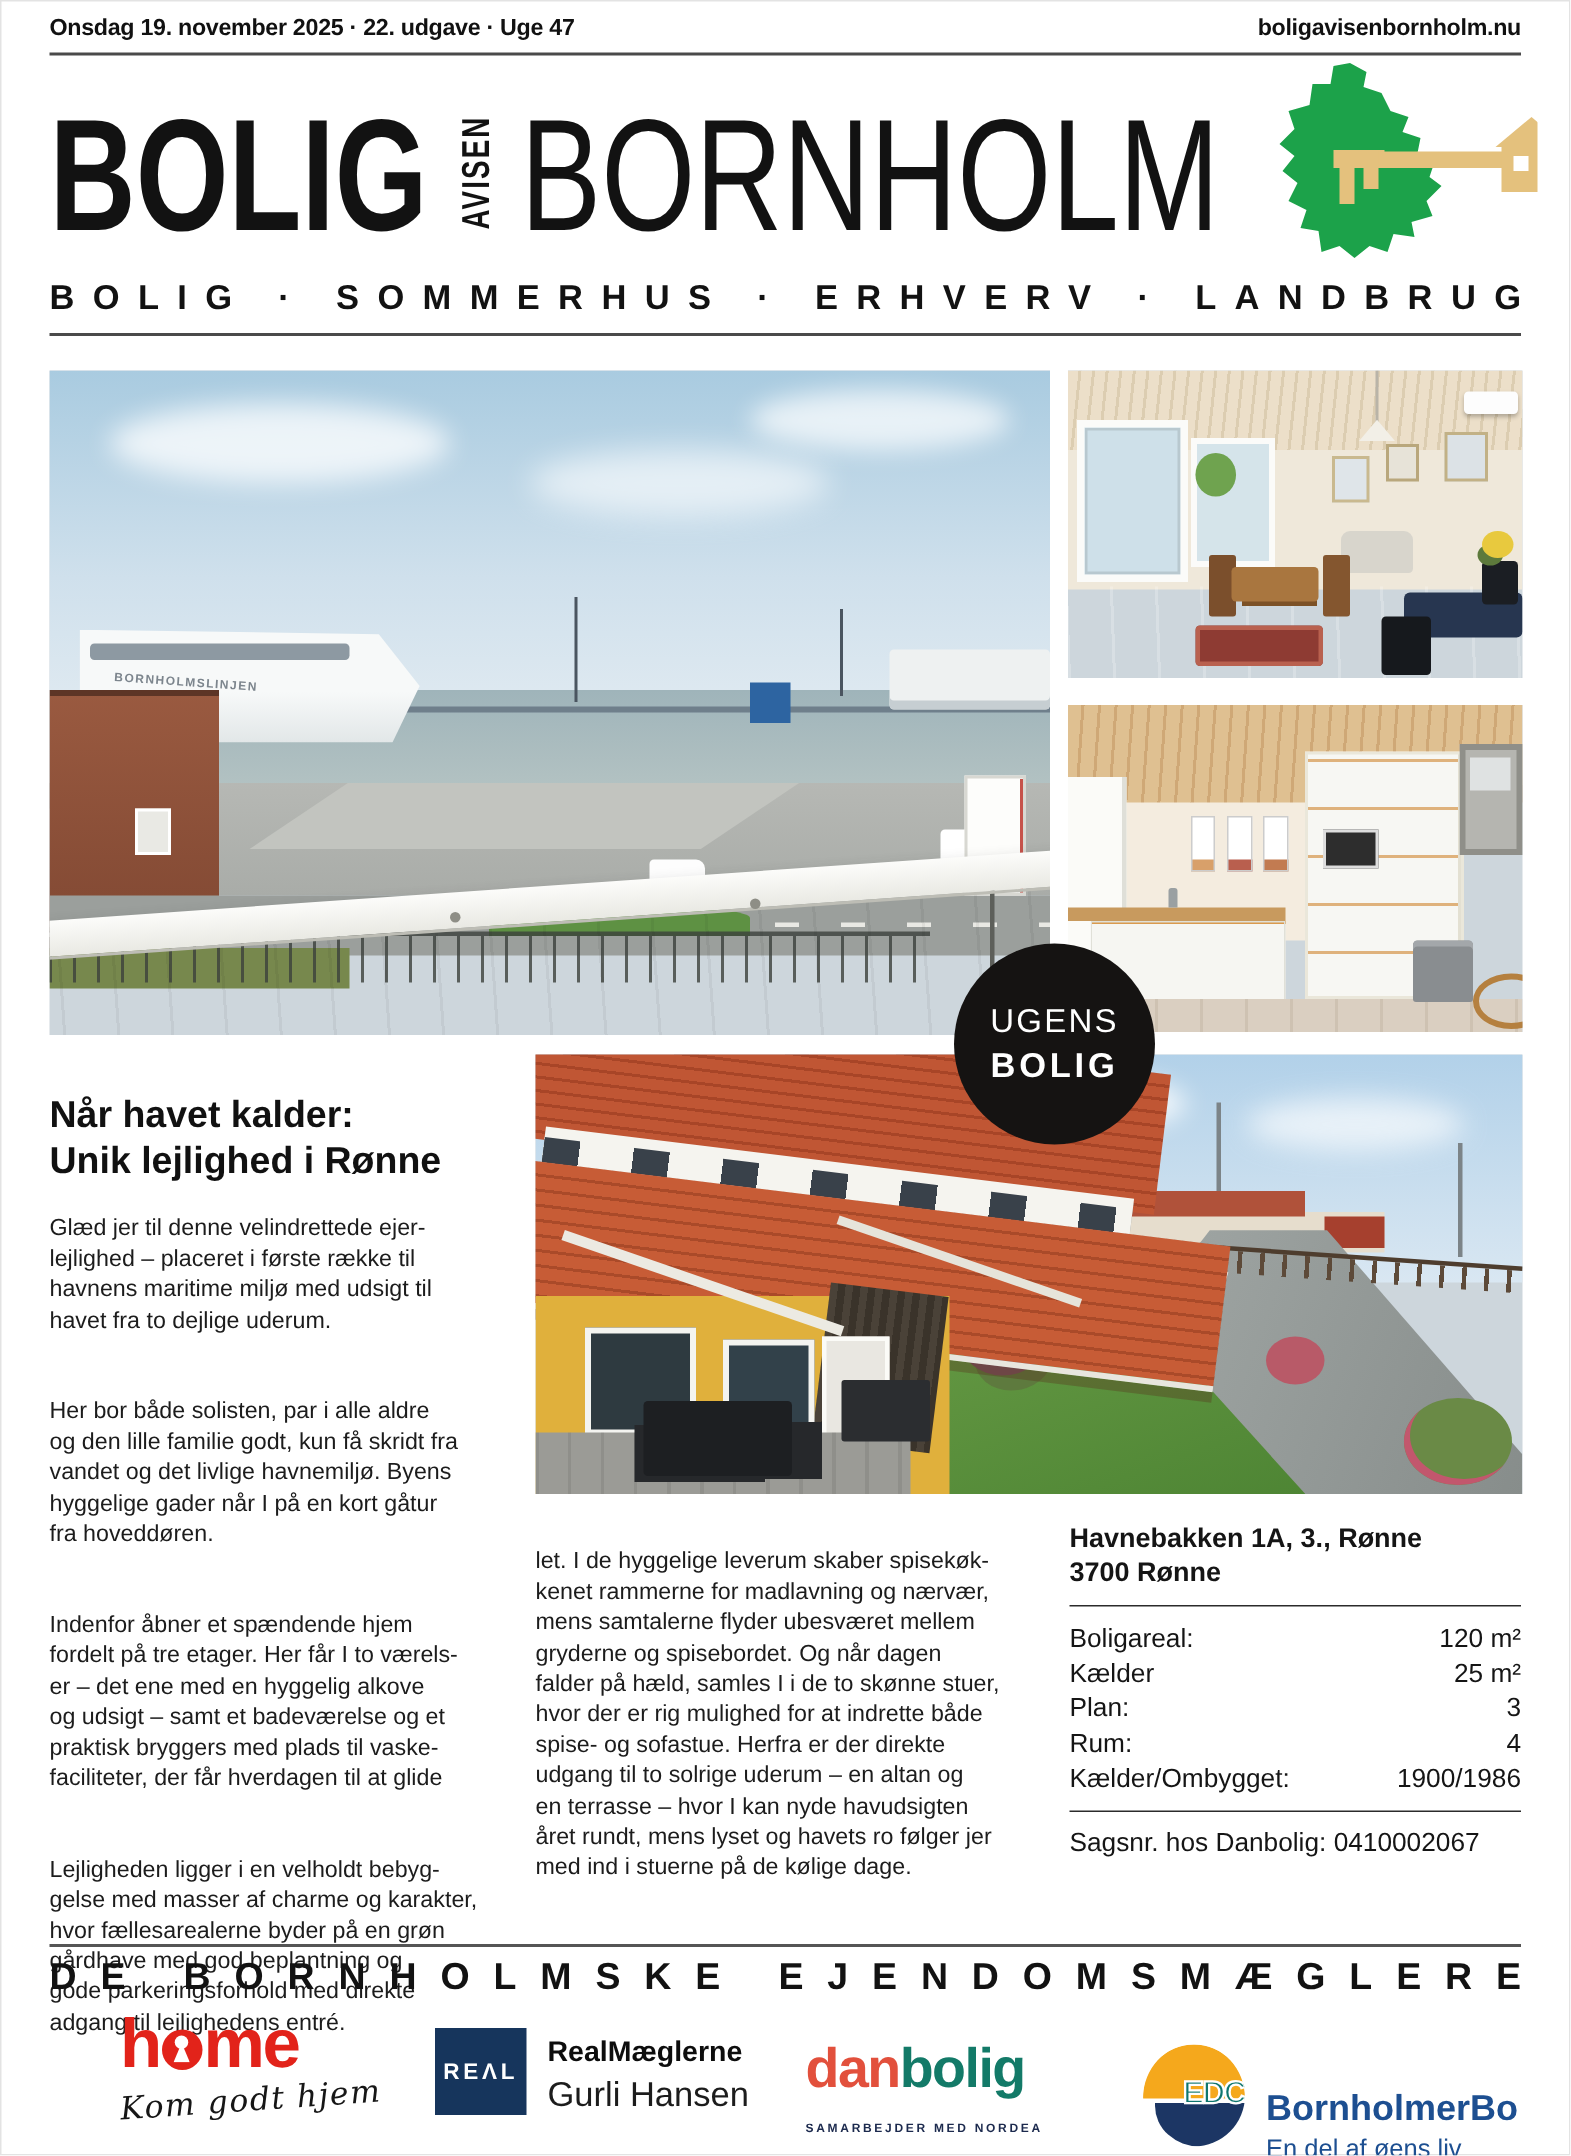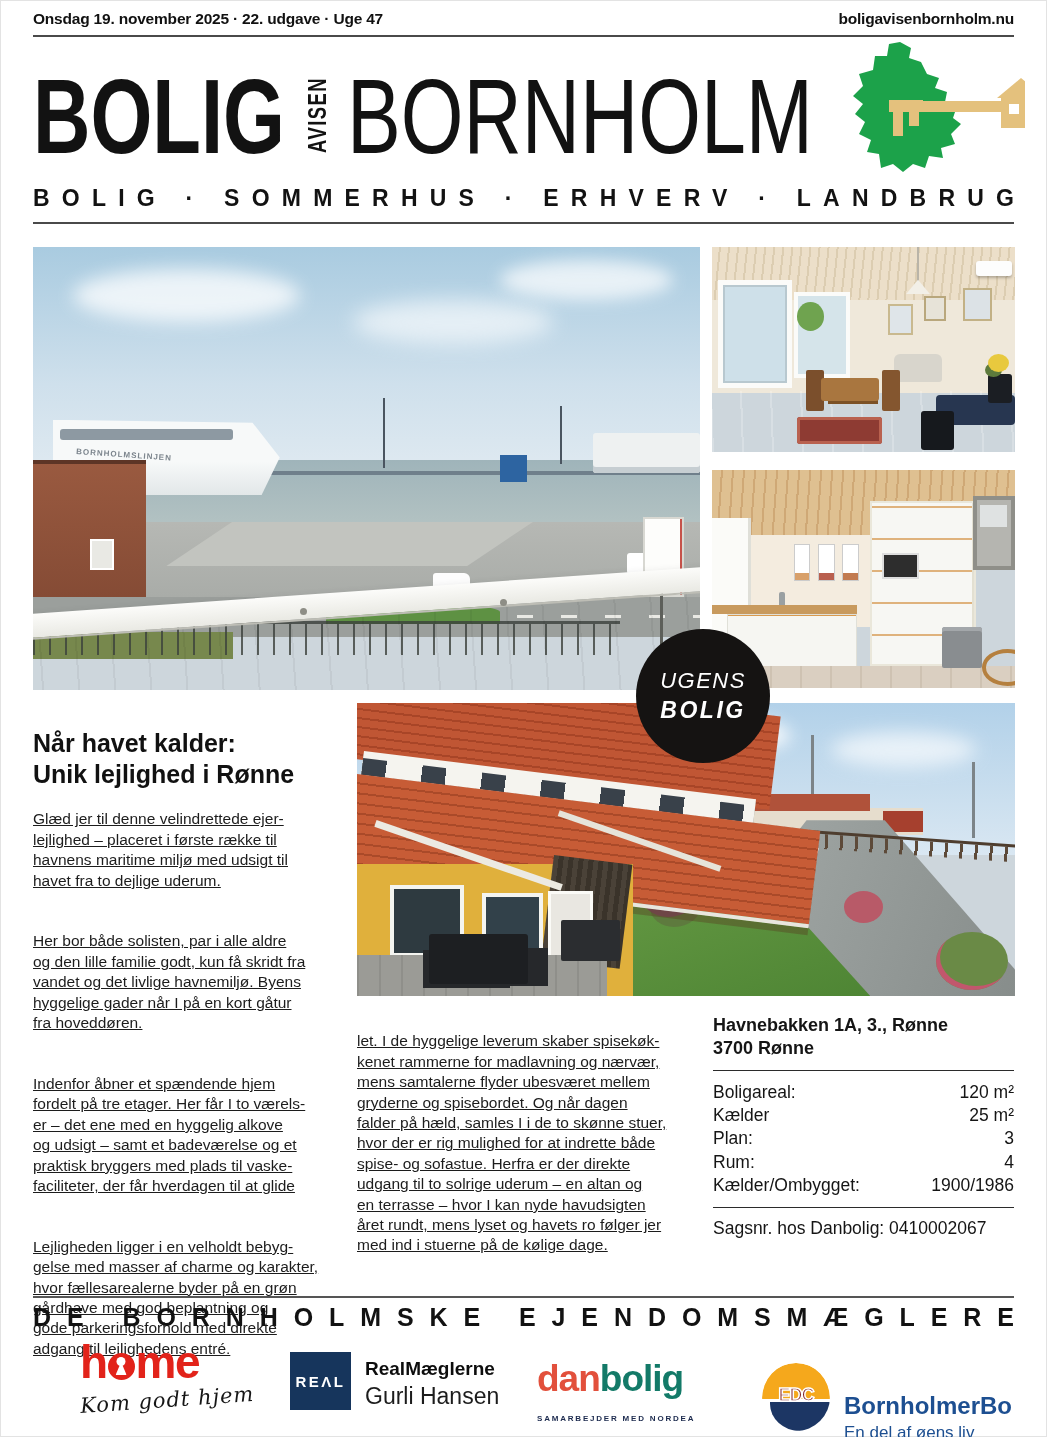--- a/index.html
+++ b/index.html
@@ -107,26 +107,26 @@
   .s-wood1{left:30%;top:52%;width:12%;height:36%;background:repeating-linear-gradient(90deg,#4a4238 0 5px,#3a332a 5px 10px);transform:rotate(7deg);transform-origin:left top;}
   .s-beam1{left:2%;top:51%;width:30%;height:2.5%;background:#eceae2;transform:rotate(19deg);}
   .s-beam2{left:30%;top:46%;width:26%;height:2.2%;background:#e6e4da;transform:rotate(19deg);}
   .s-w1{left:5%;top:62%;width:10%;height:22%;background:#2e3a40;border:4px solid #f4f4f0;}
   .s-w2{left:19%;top:65%;width:8%;height:24%;background:#32414a;border:4px solid #f4f4f0;}
   .s-door{left:29%;top:64%;width:6%;height:28%;background:#e9e7e1;border:3px solid #fbfbf7;}
   .s-terr{left:0;top:86%;width:38%;height:14%;background:#9b9b96;background-image:repeating-linear-gradient(90deg,rgba(0,0,0,.08) 0 2px,transparent 2px 22px);}
   .s-furn{left:11%;top:79%;width:15%;height:17%;background:#1d1f22;border-radius:3px;box-shadow:26px 8px 0 -6px #26282b,-12px 10px 0 -6px #26282b;}
   .s-box{left:31%;top:74%;width:9%;height:14%;background:#2b2d30;border-radius:2px;}
   
-  .badge{position:absolute;left:636px;top:629px;width:134px;height:134px;border-radius:50%;background:#151312;color:#fff;display:flex;flex-direction:column;align-items:center;justify-content:center;z-index:6;font-style:italic;}
+  .badge{position:absolute;left:636px;top:629px;width:134px;height:134px;border-radius:50%;background:#151312;color:#fff;display:flex;flex-direction:column;align-items:center;justify-content:center;z-index:6;}
   .badge .l1{font-size:22px;letter-spacing:1.5px;font-weight:400;}
   .badge .l2{font-size:23px;letter-spacing:2.5px;font-weight:700;margin-top:3px;}
   
   .headline{position:absolute;left:33px;top:711px;width:320px;font-size:25px;font-weight:bold;line-height:31px;white-space:pre-line;color:#111;}
-  .col{position:absolute;font-size:15.5px;line-height:20.4px;color:#1c1c1c;white-space:pre-line;text-decoration:underline;}
+  .col{position:absolute;font-size:15.5px;line-height:20.4px;color:#1c1c1c;white-space:pre-line;}
   .col p{margin:0 0 20px 0;white-space:pre-line;}
   .col1{left:33px;top:789px;width:318px;}
   .col2{left:357px;top:1011px;width:348px;}
   
   .prop{position:absolute;left:713px;top:1014px;width:301px;font-size:17.5px;color:#151515;}
   .prop .addr{font-weight:bold;font-size:18px;line-height:23px;white-space:pre-line;}
   .prop hr{border:none;border-top:1.5px solid #2b2b2b;margin:10px 0 0 0;}
   .prop .rows{margin-top:10px;}
   .prop .row{display:flex;justify-content:space-between;line-height:23.2px;}
   .prop .case{margin-top:9px;line-height:22px;}
@@ -140,21 +140,21 @@
   .real-sq{width:61px;height:58px;background:#16355c;color:#fff;display:flex;align-items:center;justify-content:center;font-size:15px;font-weight:bold;letter-spacing:2.5px;}
   .real-txt .t1{font-weight:bold;font-size:19px;color:#0d0d0d;}
   .real-txt .t2{font-size:23px;color:#1c1c1c;margin-top:3px;}
   .danbolig-word{font-size:37px;font-weight:bold;letter-spacing:-1px;}
   .danbolig-word .p1{color:#e2503c;}
   .danbolig-word .p2{color:#137a68;}
   .danbolig-sub{font-size:8px;font-weight:bold;letter-spacing:1.8px;color:#1c2a4e;text-align:right;margin-top:14px;}
   .edc-c{width:68px;height:68px;border-radius:50%;position:relative;background:#fff;overflow:hidden;}
   .edc-top{position:absolute;left:0;top:0;width:100%;height:54%;background:#f5a81c;border-radius:50% 50% 0 0/100% 100% 0 0;}
   .edc-bot{position:absolute;left:12%;bottom:0;width:88%;height:42%;background:#1c3664;border-radius:0 0 50% 50%/0 0 95% 95%;}
-  .edc-t{position:absolute;left:0;top:50%;transform:translateY(-55%);width:100%;text-align:center;font-weight:bold;font-size:18px;color:#7f1d1d;-webkit-text-stroke:1.5px #fff;letter-spacing:-1px;}
+  .edc-t{position:absolute;left:0;top:50%;transform:translateY(-55%);width:100%;text-align:right;font-weight:bold;font-size:21px;color:#0f766e;-webkit-text-stroke:1.5px #fff;letter-spacing:-1px;}
   .edc-txt .t1{font-weight:bold;font-size:24px;color:#1d4f91;margin-top:42px;}
   .edc-txt .t2{font-size:17px;color:#1d4f91;margin-top:3px;}
 </style>
 </head>
 <body>
 
 <div id="page">
 
   <div class="topbar">
     <span>Onsdag 19. november 2025 · 22. udgave · Uge 47</span>

